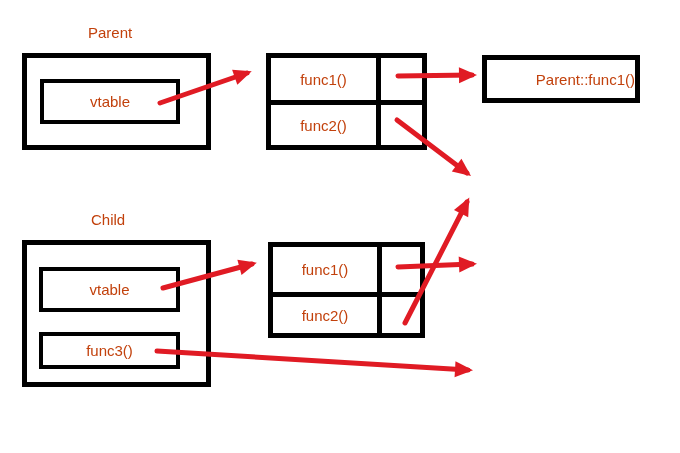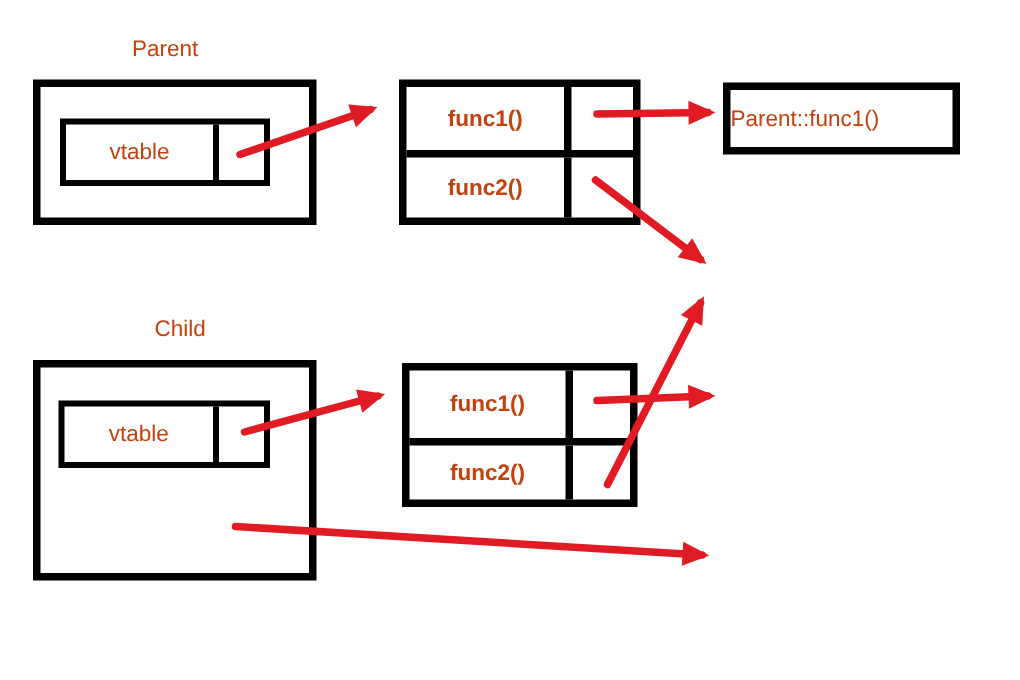--- a/index.html
+++ b/index.html
@@ -4,35 +4,35 @@
 <style>
   html,body{margin:0;padding:0;background:#ffffff;}
   .canvas{
     position:relative;width:680px;height:453px;background:#ffffff;
     font-family:"Liberation Sans","DejaVu Sans",sans-serif;
     font-size:15px;color:#c2410c;overflow:hidden;
   }
   .lbl{position:absolute;white-space:nowrap;}
   .box{position:absolute;box-sizing:border-box;border:5px solid #000;background:#fff;}
   .box4{position:absolute;box-sizing:border-box;border:4px solid #000;background:#fff;}
-  .slot{display:flex;align-items:stretch;}
+  .slot{display:flex;align-items:stretch;flex-direction:column;}
   .slot-label{flex:1;display:flex;align-items:center;justify-content:center;}
   .ptr4{width:30px;border-left:4px solid #000;}
   .ptr5{border-left:5px solid #000;}
-  .vrow{display:flex;align-items:stretch;box-sizing:border-box;font-weight:bold;}
-  .impl{display:flex;align-items:center;justify-content:flex-start;}
+  .vrow{display:flex;align-items:stretch;box-sizing:border-box;}
+  .impl{display:flex;align-items:center;justify-content:flex-end;}
   svg.arrows{position:absolute;left:0;top:0;z-index:10;pointer-events:none;}
 </style>
 </head>
 <body>
 
 <div class="canvas">
 
   <div class="lbl" style="left:88px;top:24px;">Parent</div>
-  <div class="lbl" style="left:103px;top:211px;">Child</div>
+  <div class="lbl" style="left:91px;top:211px;">Child</div>
 
   <div class="box" style="left:22px;top:53px;width:189px;height:97px;"></div>
   <div class="box4 slot" style="left:40px;top:79px;width:140px;height:45px;">
     <div class="slot-label">vtable</div>
     <div class="ptr4"></div>
   </div>
 
   <div class="box" style="left:266px;top:53px;width:161px;height:97px;display:flex;flex-direction:column;">
     <div class="vrow" style="height:47px;border-bottom:5px solid #000;">
       <div class="slot-label">func1()</div>
@@ -44,20 +44,24 @@
     </div>
   </div>
 
   <div class="box impl" style="left:482px;top:55px;width:158px;height:48px;">
     <span>Parent::func1()</span>
   </div>
 
   <div class="box" style="left:22px;top:240px;width:189px;height:147px;"></div>
   <div class="box4 slot" style="left:39px;top:267px;width:141px;height:45px;">
     <div class="slot-label">vtable</div>
+    <div class="ptr4"></div>
+  </div>
+  <div class="box4 slot" style="left:39px;top:332px;width:141px;height:37px;">
+    <div class="slot-label">func3()</div>
     <div class="ptr4"></div>
   </div>
 
   <div class="box" style="left:268px;top:242px;width:157px;height:96px;display:flex;flex-direction:column;">
     <div class="vrow" style="height:50px;border-bottom:5px solid #000;">
       <div class="slot-label">func1()</div>
       <div class="ptr5" style="width:38px;"></div>
     </div>
     <div class="vrow" style="flex:1;">
       <div class="slot-label">func2()</div>

